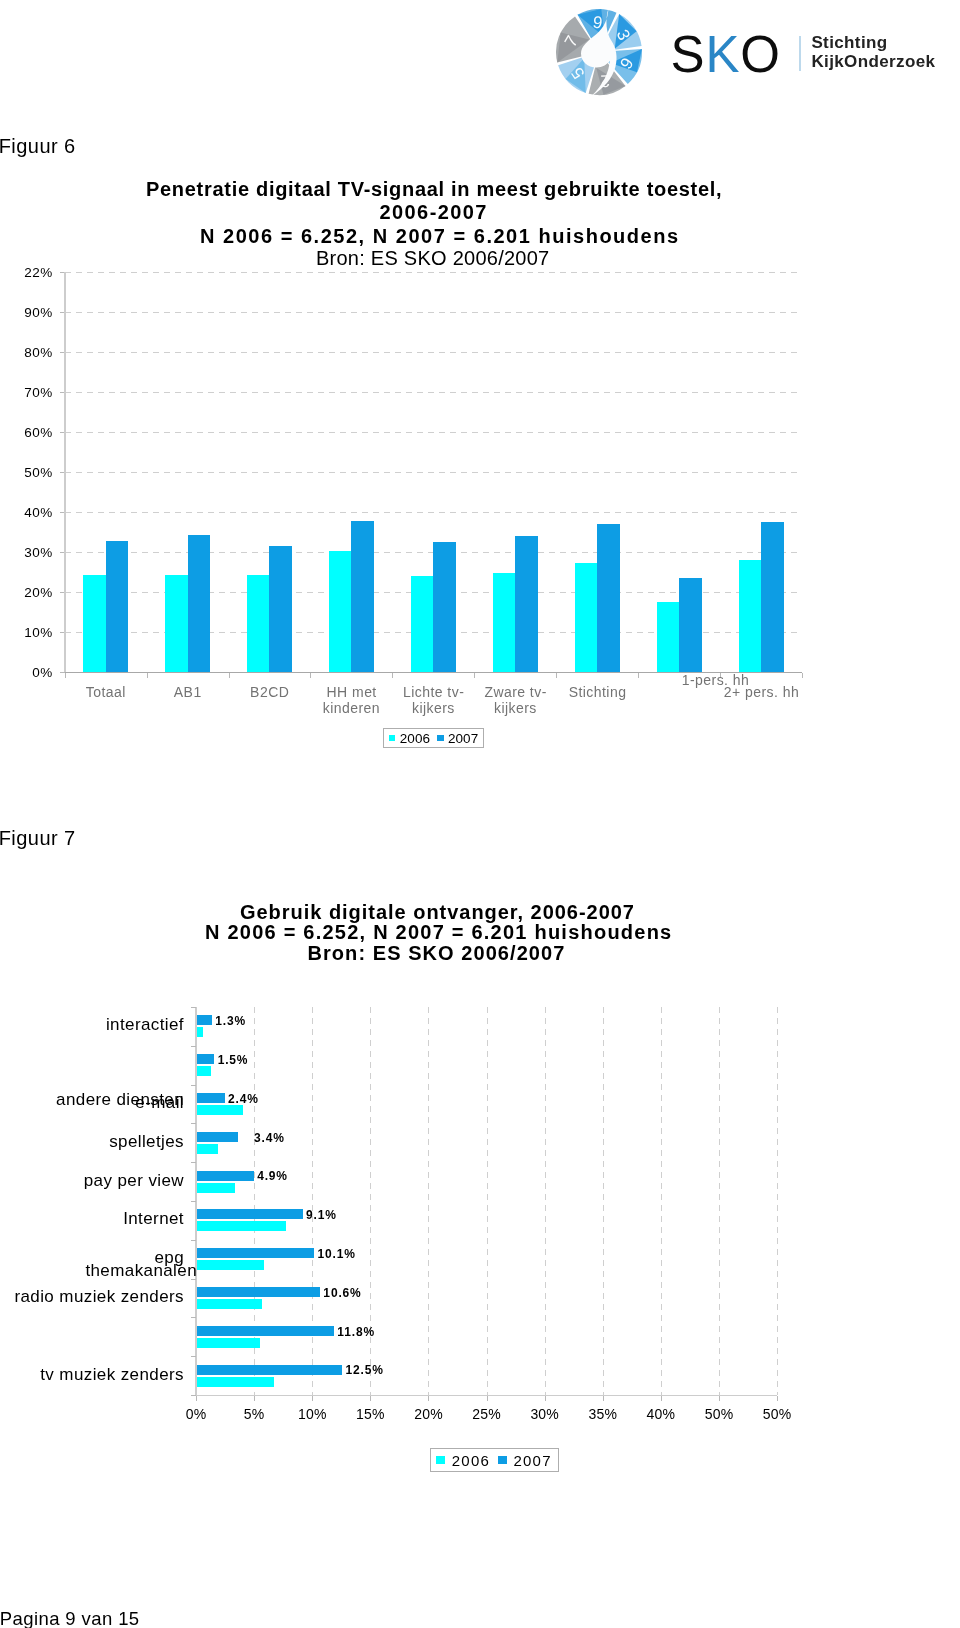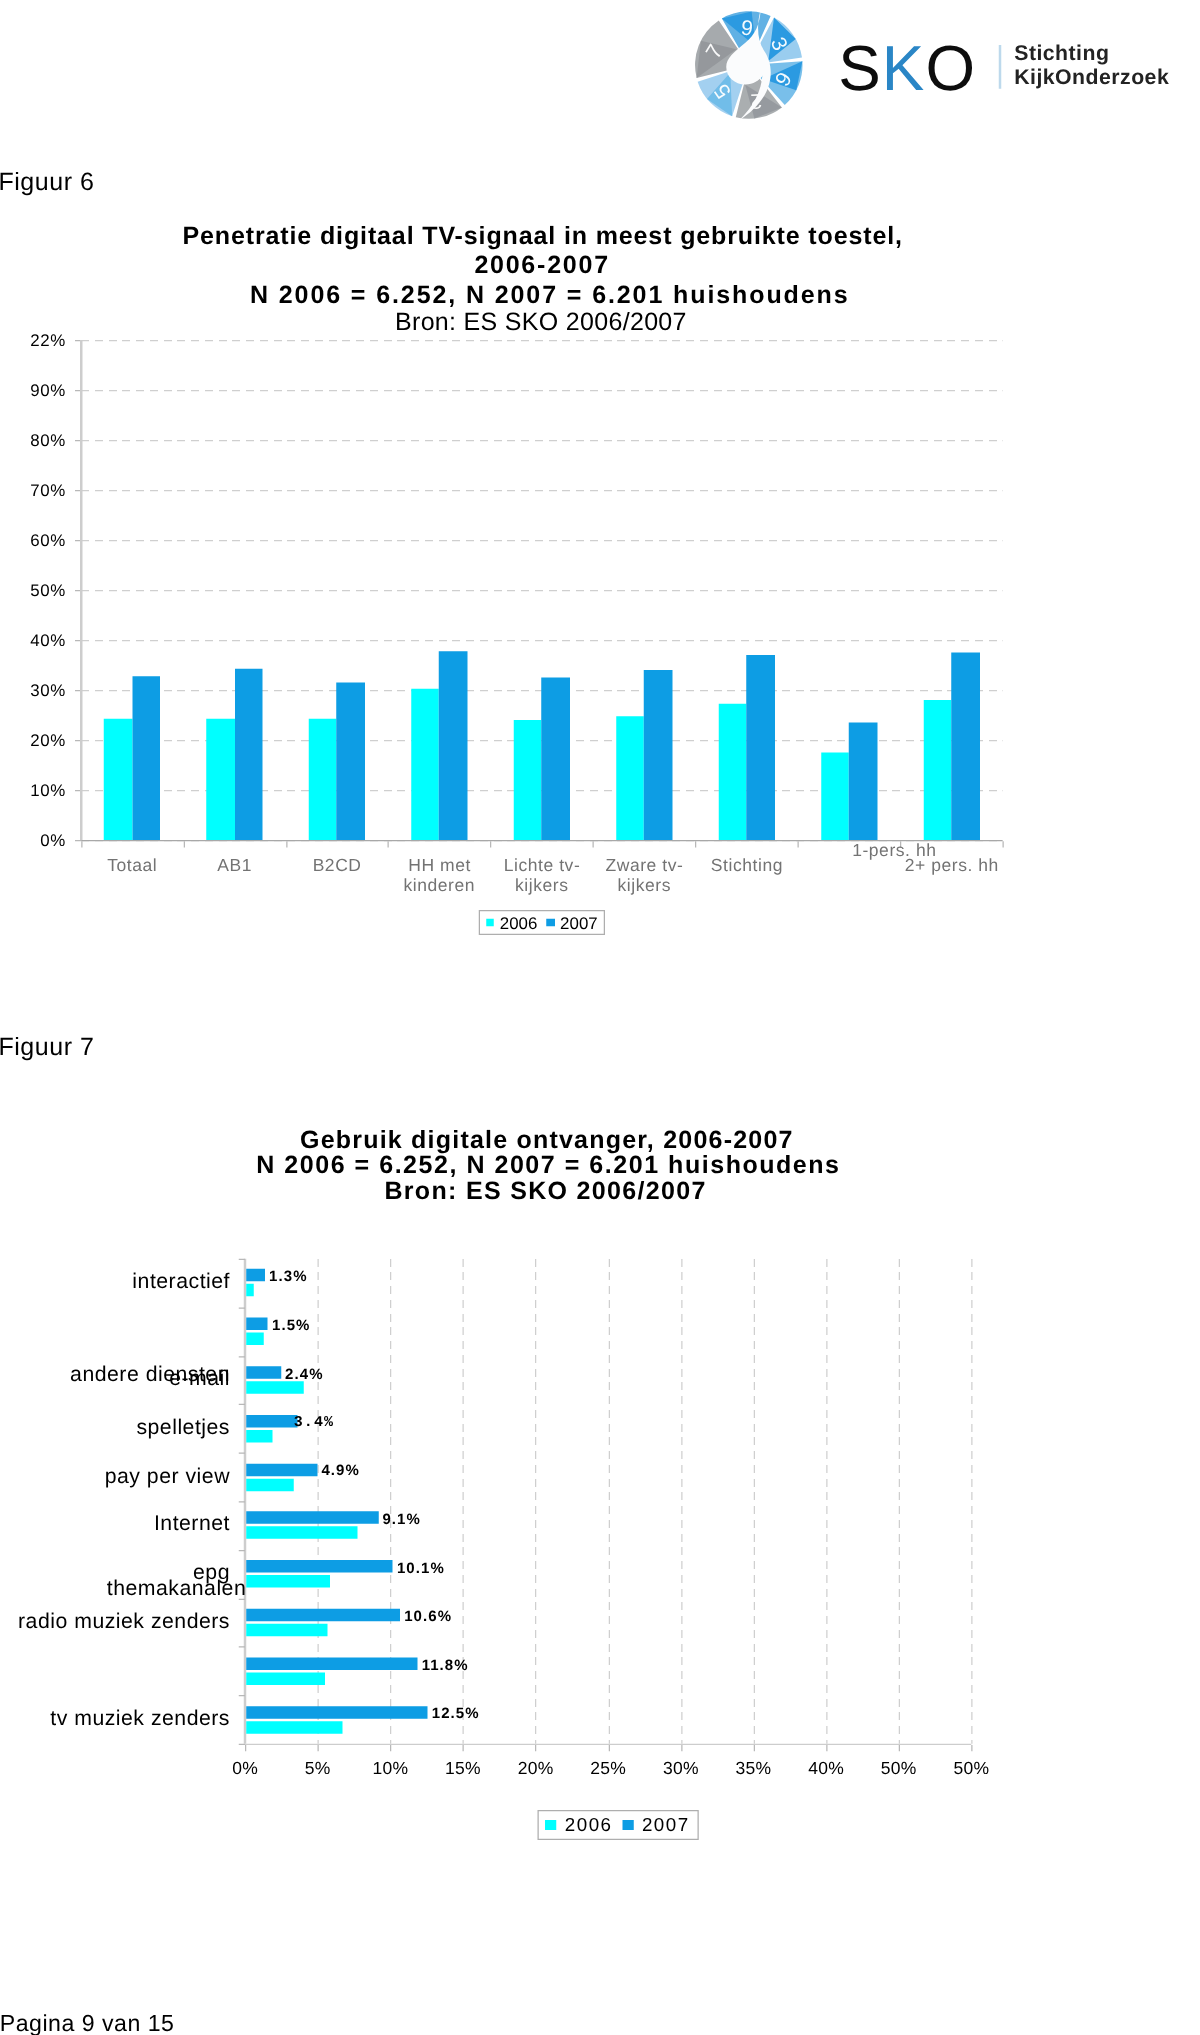--- a/index.html
+++ b/index.html
@@ -230,21 +230,21 @@
     <div class="dlabel" style="left: 217.63px; top: 1054px;">1.5%</div>
     <div class="abs bar" style="left: 197px; top: 1066.2px; width: 13.944px; height: 10px; background: rgb(0, 255, 255);"></div>
     <div class="catlab" style="left: 0px; top: 1055.2px; width: 184px; margin-top: 36px;">andere diensten</div>
     <div class="abs tick" style="left: 191px; top: 1123.4px; width: 5px; height: 1px;"></div>
     <div class="abs bar" style="left: 197px; top: 1093px; width: 27.888px; height: 10px; background: rgb(13, 157, 228);"></div>
     <div class="dlabel" style="left: 228.088px; top: 1092.8px;">2.4%</div>
     <div class="abs bar" style="left: 197px; top: 1105px; width: 46.48px; height: 10px; background: rgb(0, 255, 255);"></div>
     <div class="catlab" style="left: 0px; top: 1094px; width: 184px;">e-mail</div>
     <div class="abs tick" style="left: 191px; top: 1162.2px; width: 5px; height: 1px;"></div>
     <div class="abs bar" style="left: 197px; top: 1131.8px; width: 40.67px; height: 10px; background: rgb(13, 157, 228);"></div>
-    <div class="dlabel" style="left: 235px; top: 1131.6px; font-family: Liberation Mono, monospace;">3.4%</div>
+    <div class="dlabel" style="left: 254px; top: 1131.6px;">3.4%</div>
     <div class="abs bar" style="left: 197px; top: 1143.8px; width: 21.497px; height: 10px; background: rgb(0, 255, 255);"></div>
     <div class="catlab" style="left: 0px; top: 1132.8px; width: 184px;">spelletjes</div>
     <div class="abs tick" style="left: 191px; top: 1201px; width: 5px; height: 1px;"></div>
     <div class="abs bar" style="left: 197px; top: 1170.6px; width: 56.938px; height: 10px; background: rgb(13, 157, 228);"></div>
     <div class="dlabel" style="left: 257.138px; top: 1170.4px;">4.9%</div>
     <div class="abs bar" style="left: 197px; top: 1182.6px; width: 38.346px; height: 10px; background: rgb(0, 255, 255);"></div>
     <div class="catlab" style="left: 0px; top: 1171.6px; width: 184px;">pay per view</div>
     <div class="abs tick" style="left: 191px; top: 1239.8px; width: 5px; height: 1px;"></div>
     <div class="abs bar" style="left: 197px; top: 1209.4px; width: 105.742px; height: 10px; background: rgb(13, 157, 228);"></div>
     <div class="dlabel" style="left: 305.942px; top: 1209.2px;">9.1%</div>

